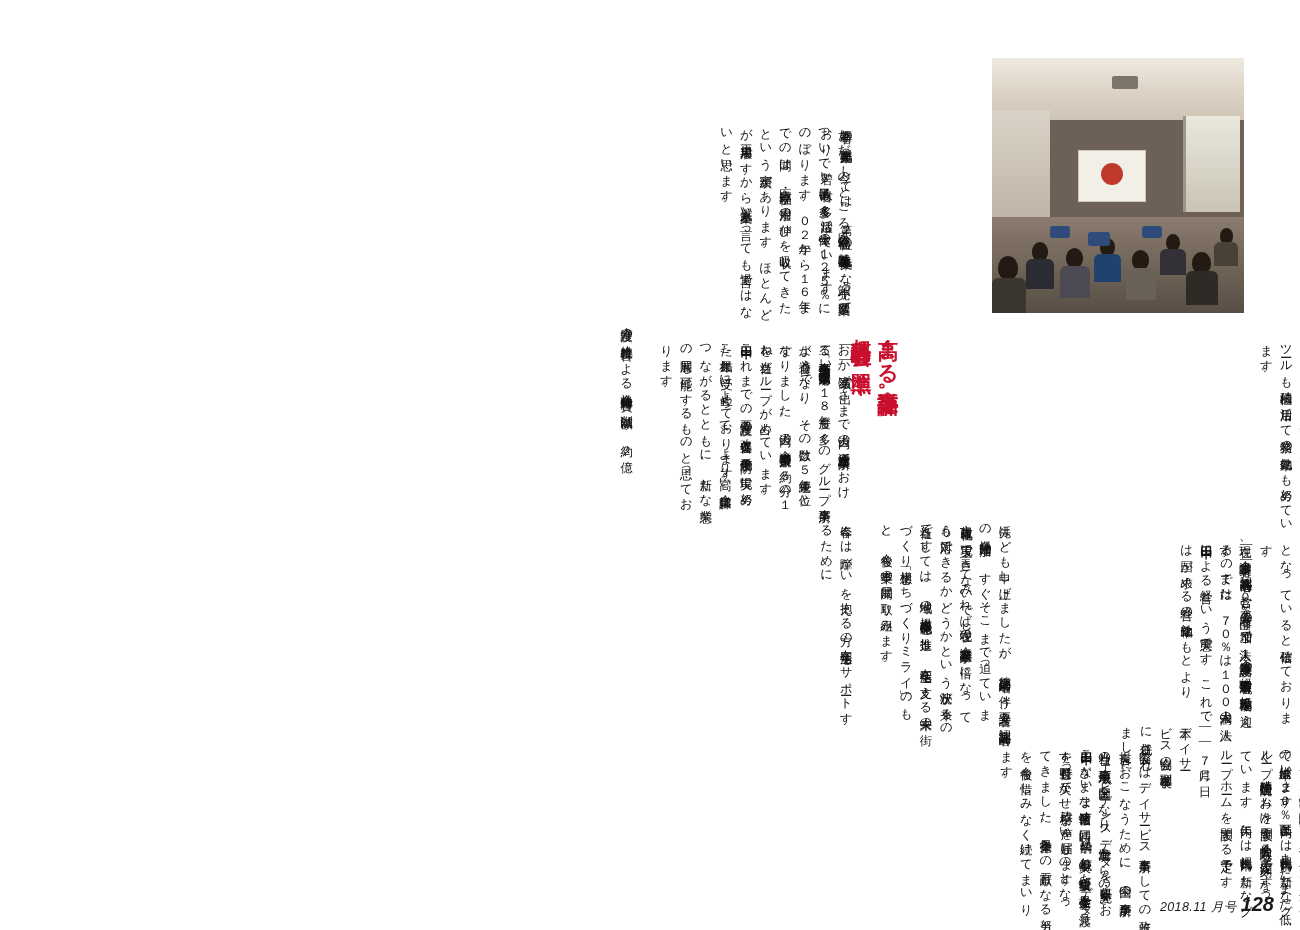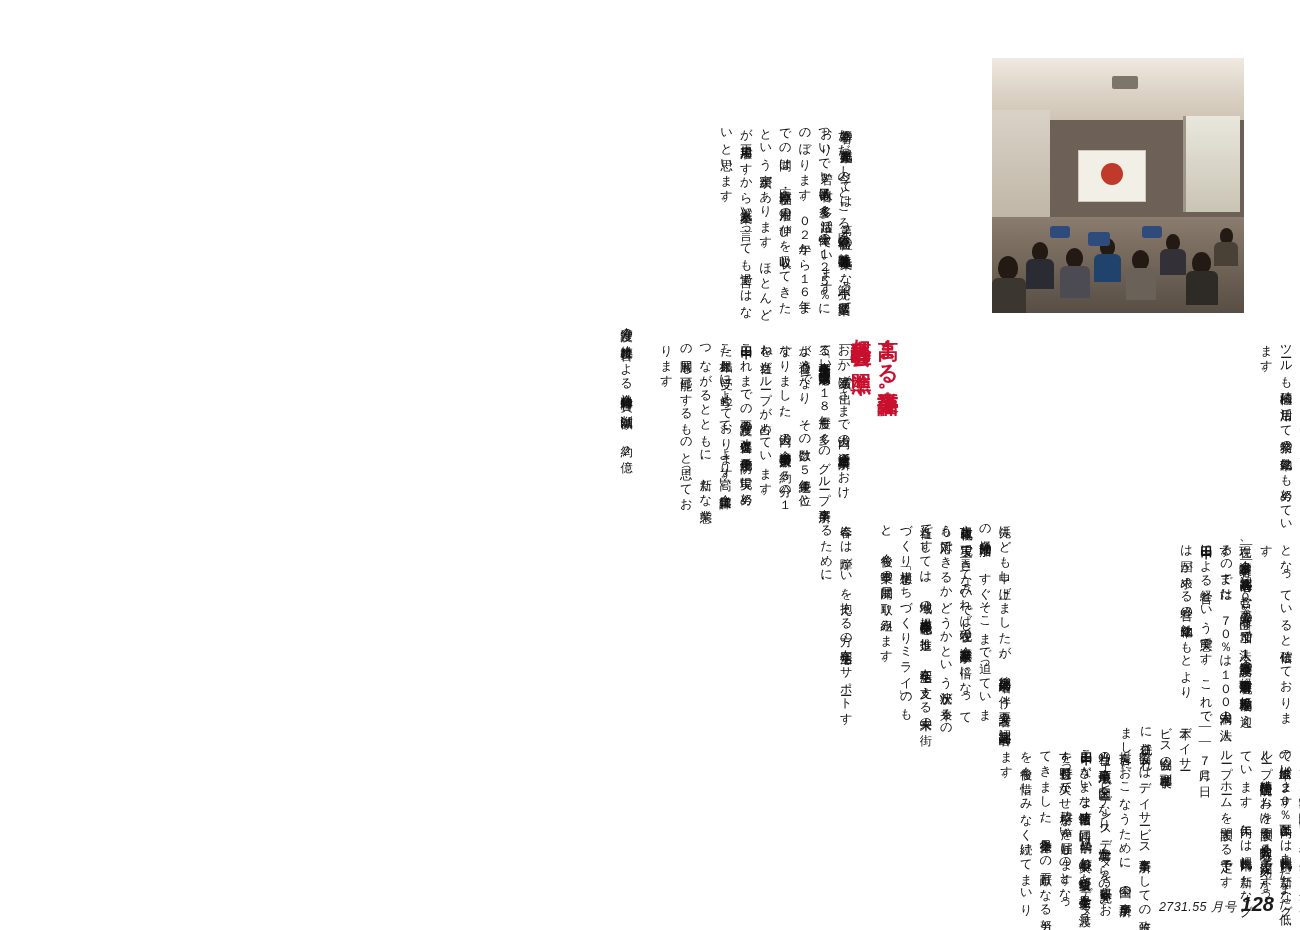--- a/index.html
+++ b/index.html
@@ -203,16 +203,16 @@
   <div class="vtext" style="left:756px; top:336px; height:20px;">ね。</div>
   <div class="vtext speaker" style="left:736px; top:336px; height:26px;">田中</div>
   <div class="vtext" style="left:716px; top:336px; height:170px;">おかげさまで道内の通所介護事業所における「事業所評価加算」適合事業所数は１８年度も多くのグループ事業所が適合となり、その数は５年連続１位となりました。道内の全適合事業所数の約５分の１を当社グループが占めています。これまでの要介護度の改善促進と重度化予防の実現に努めた結果と受け止めております。</div>
 
   <div class="vtext" style="left:656px; top:336px; height:170px;">これによって、より高い企業評価につながるとともに、新たな業態の展開も可能にするものと思っております。</div>
   <div class="vtext" style="left:616px; top:318px; height:188px;">介護度の維持改善による社会保障給付費の削減額は、約２億</div>
 
   <div class="vtext" style="left:716px; top:120px; height:200px;">ただ、今のところ医療・福祉の就業者数は、卸・小売、製造業についで３番目に多く、全体の１２・５％にのぼります。０２年から１６年までの間は、医療・福祉が雇用の伸びを吸収してきたという実績があります。ほとんどが正規雇用ですから〝人気産業〟と言っても過言ではないと思います。</div>
 
   <div class="footer">
-    <span>2731.55 月号</span><span class="pagenum">128</span>
+    <span>2018.11 月号</span><span class="pagenum">128</span>
   </div>
 
 </div>
 
 </body></html>

